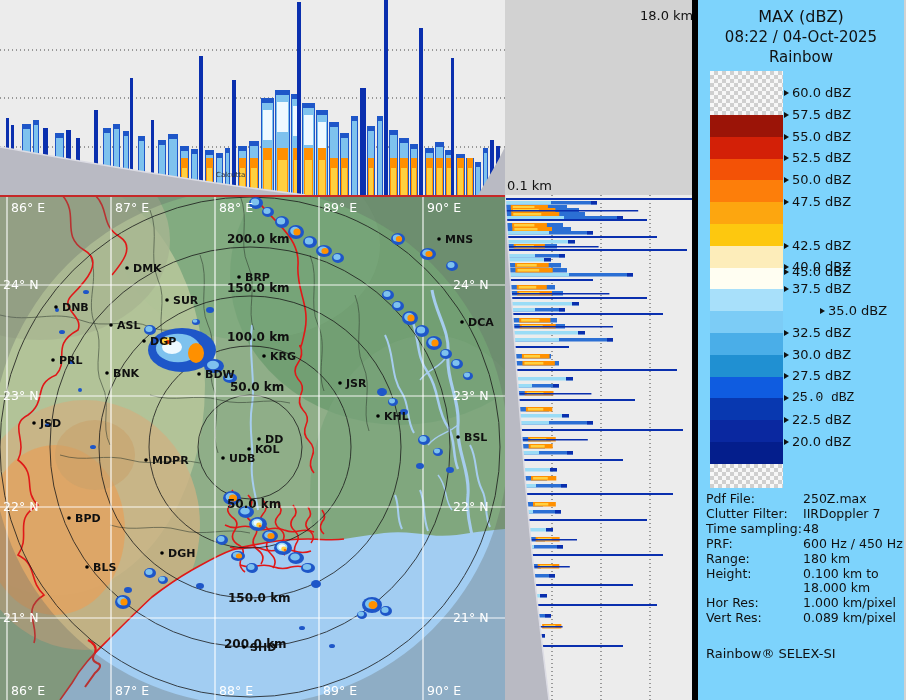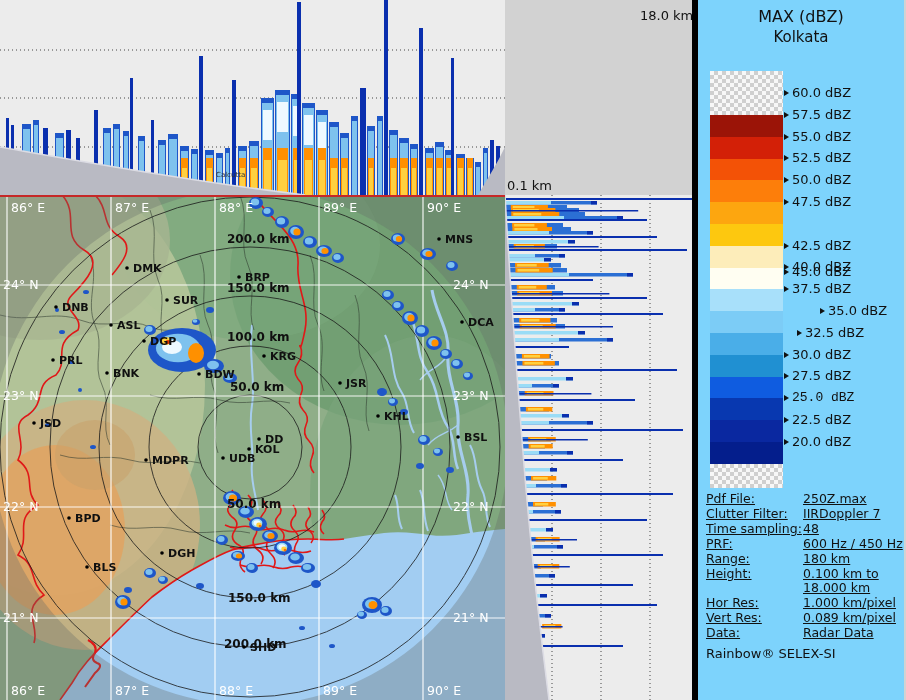--- a/index.html
+++ b/index.html
@@ -19,21 +19,21 @@
   #sb-title{position:absolute;left:0;top:6px;width:100%;text-align:center;color:#111;}
   #sb-title .t1{font-size:16px;line-height:21px;}
   #sb-title .t2,#sb-title .t3{font-size:15px;line-height:20px;}
   .swatch{position:absolute;left:12px;width:73px;}
   .checker{background-image:linear-gradient(45deg,#cfcfcf 25%,transparent 25%,transparent 75%,#cfcfcf 75%),
            linear-gradient(45deg,#cfcfcf 25%,#f7f7f7 25%,#f7f7f7 75%,#cfcfcf 75%);
            background-size:8px 8px;background-position:0 0,4px 4px;}
   .lvl{position:absolute;left:94px;font-size:13px;color:#111;white-space:nowrap;line-height:14px;}
   .lvl .arr{position:absolute;left:-8px;top:4px;width:0;height:0;
             border-left:5px solid #111;border-top:3.5px solid transparent;border-bottom:3.5px solid transparent;}
-  #meta{position:absolute;left:8px;top:492px;width:196px;font-size:12.5px;color:#111;text-decoration:underline;}
+  #meta{position:absolute;left:8px;top:492px;width:196px;font-size:12.5px;color:#111;}
   .mrow{display:flex;line-height:14.9px;}
   .mlabel{width:97px;flex:none;}
   .mvalue{flex:1;white-space:nowrap;}
   #brand{position:absolute;left:8px;top:646px;font-size:13px;color:#111;}
   svg{display:block;}
   text{font-family:"DejaVu Sans","Liberation Sans",sans-serif;}
 </style>
 </head>
 <body>
 
@@ -665,21 +665,22 @@
           <rect x="16" y="486" width="6" height="3.5" fill="#0a2fae"></rect>
         </g>
       <path d="M0,0 C4,70 11,170 19,270 C27,370 35,435 44,505 L0,505 Z" fill="#b9bac3"></path>
       <path d="M0,0 C4,70 11,170 19,270 C27,370 35,435 44,505" fill="none" stroke="#dcdce4" stroke-width="1.5"></path>
     </svg>
   </div>
 
   <div id="sidebar" class="abs">
     <div id="sb-title">
       <div class="t1">MAX (dBZ)</div>
-      <div class="t3">Kolkata</div>
+      <div class="t2">08:22 / 04-Oct-2025</div>
+      <div class="t3">Rainbow</div>
     </div>
     <div id="legend">
         <div class="swatch checker" style="top: 71px; height: 44px;"></div>
         <div class="swatch" style="top: 115px; height: 21.8px; background: rgb(155, 20, 7);"></div>
         <div class="swatch" style="top: 136.8px; height: 21.8px; background: rgb(211, 32, 7);"></div>
         <div class="swatch" style="top: 158.6px; height: 21.8px; background: rgb(243, 82, 6);"></div>
         <div class="swatch" style="top: 180.4px; height: 21.8px; background: rgb(253, 126, 10);"></div>
         <div class="swatch" style="top: 202.2px; height: 21.8px; background: rgb(253, 166, 15);"></div>
         <div class="swatch" style="top: 224px; height: 21.8px; background: rgb(253, 200, 15);"></div>
         <div class="swatch" style="top: 245.8px; height: 21.8px; background: rgb(253, 237, 186);"></div>
@@ -697,21 +698,21 @@
         <div class="lvl" style="top: 107.8px; text-align: right;"><span class="arr"></span>57.5 dBZ</div>
         <div class="lvl" style="top: 129.6px;"><span class="arr"></span>55.0 dBZ</div>
         <div class="lvl" style="top: 151.4px;"><span class="arr"></span>52.5 dBZ</div>
         <div class="lvl" style="top: 173.2px;"><span class="arr"></span>50.0 dBZ</div>
         <div class="lvl" style="top: 195px;"><span class="arr"></span>47.5 dBZ</div>
         <div class="lvl" style="top: 216.8px; margin-top: 48px;"><span class="arr"></span>45.0 dBZ</div>
         <div class="lvl" style="top: 238.6px;"><span class="arr"></span>42.5 dBZ</div>
         <div class="lvl" style="top: 260.4px;"><span class="arr"></span>40.0 dBZ</div>
         <div class="lvl" style="top: 282.2px;"><span class="arr"></span>37.5 dBZ</div>
         <div class="lvl" style="top: 304px; margin-left: 36px;"><span class="arr"></span>35.0 dBZ</div>
-        <div class="lvl" style="top: 325.8px; margin-left: 13px;"><span class="arr"></span>32.5 dBZ</div>
+        <div class="lvl" style="top: 325.8px;"><span class="arr"></span>32.5 dBZ</div>
         <div class="lvl" style="top: 347.6px;"><span class="arr"></span>30.0 dBZ</div>
         <div class="lvl" style="top: 369.4px;"><span class="arr"></span>27.5 dBZ</div>
         <div class="lvl" style="top: 391.2px; font-family: Liberation Mono, monospace;"><span class="arr"></span>25.0 dBZ</div>
         <div class="lvl" style="top: 413px;"><span class="arr"></span>22.5 dBZ</div>
         <div class="lvl" style="top: 434.8px;"><span class="arr"></span>20.0 dBZ</div>
       </div>
     <div id="meta">
         <div class="mrow">
           <span class="mlabel">Pdf File:</span>
           <span class="mvalue">250Z.max</span>
@@ -741,21 +742,17 @@
           <span class="mvalue">18.000 km</span>
         </div>
         <div class="mrow">
           <span class="mlabel">Hor Res:</span>
           <span class="mvalue">1.000 km/pixel</span>
         </div>
         <div class="mrow">
           <span class="mlabel">Vert Res:</span>
           <span class="mvalue">0.089 km/pixel</span>
         </div>
-        <div class="mrow">
-          <span class="mlabel">Data:</span>
-          <span class="mvalue">Radar Data</span>
-        </div>
       </div>
     <div id="brand">Rainbow® SELEX-SI</div>
   </div>
 
 </div>
 
 </body></html>

